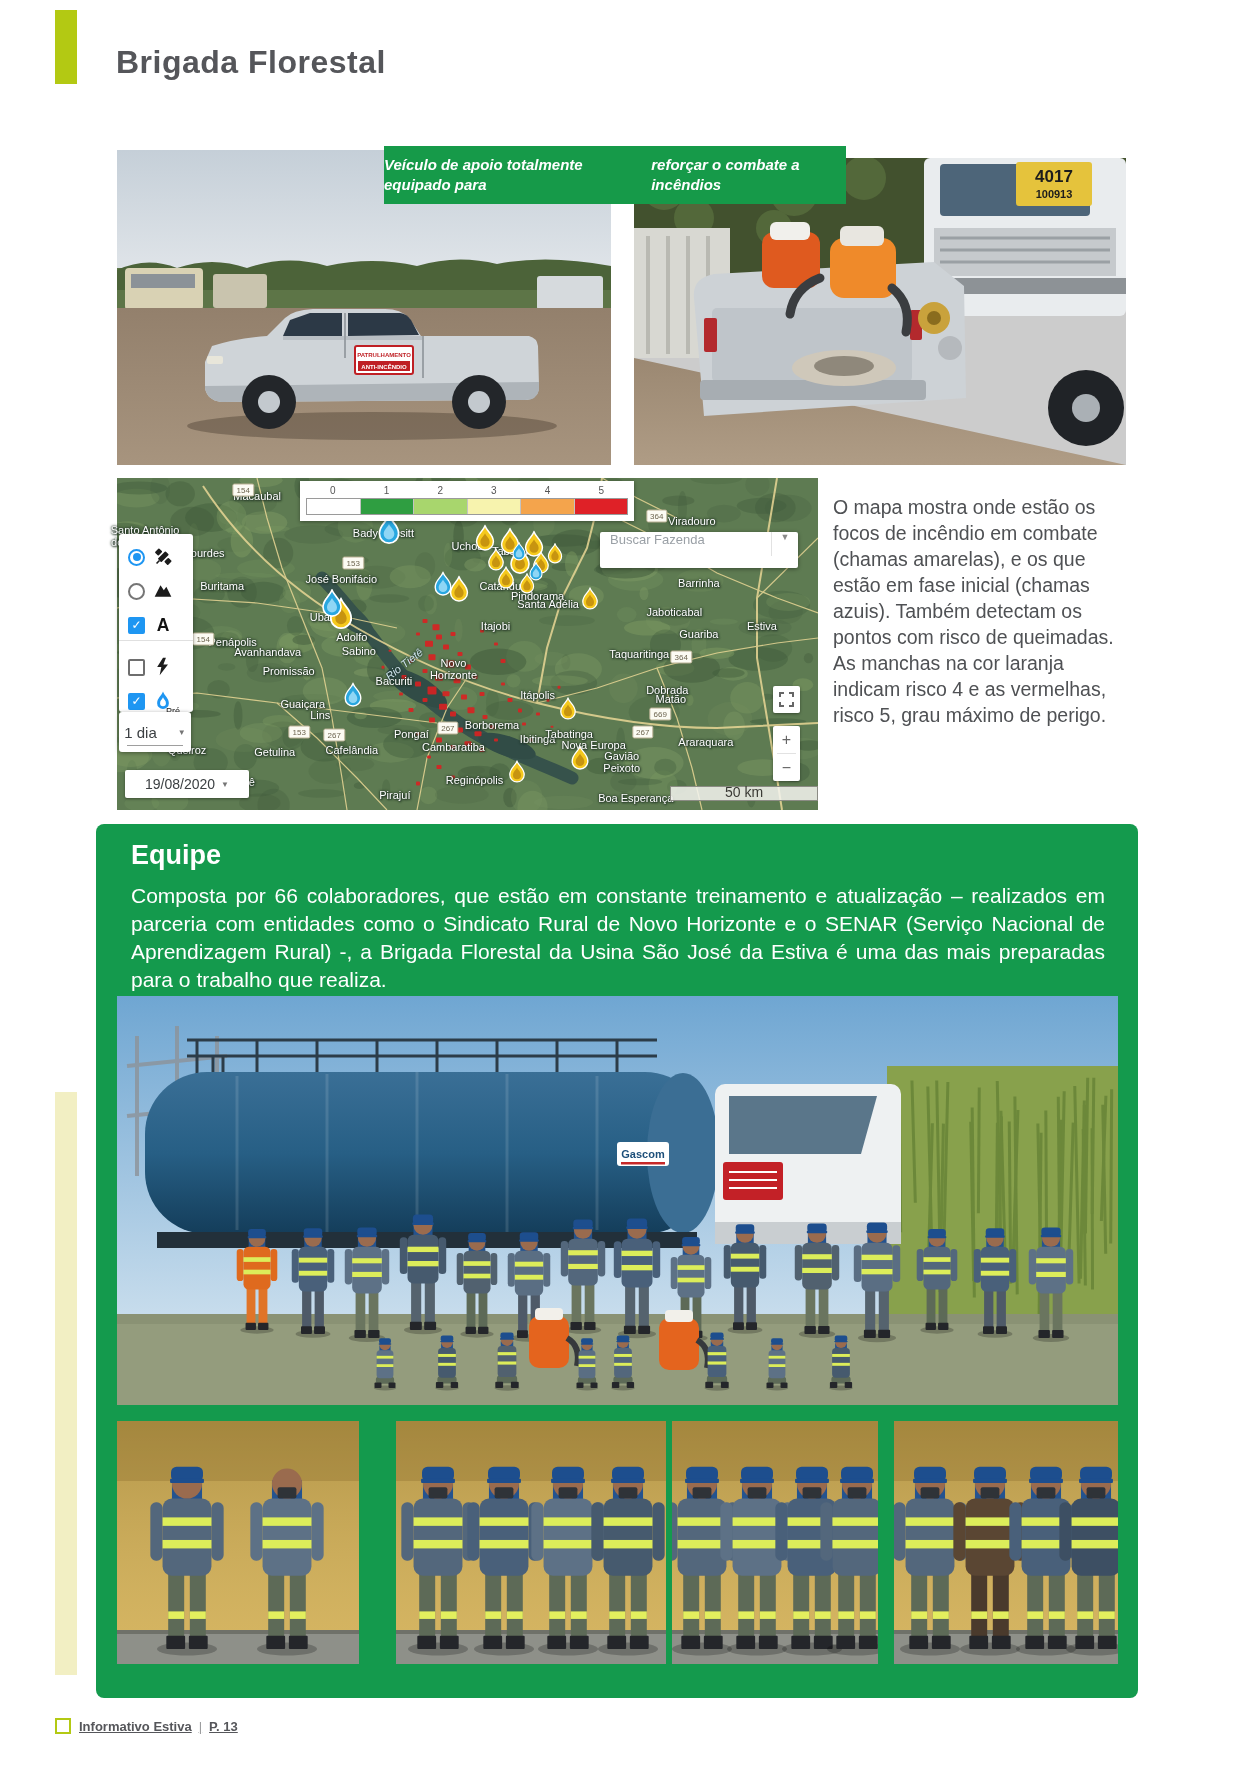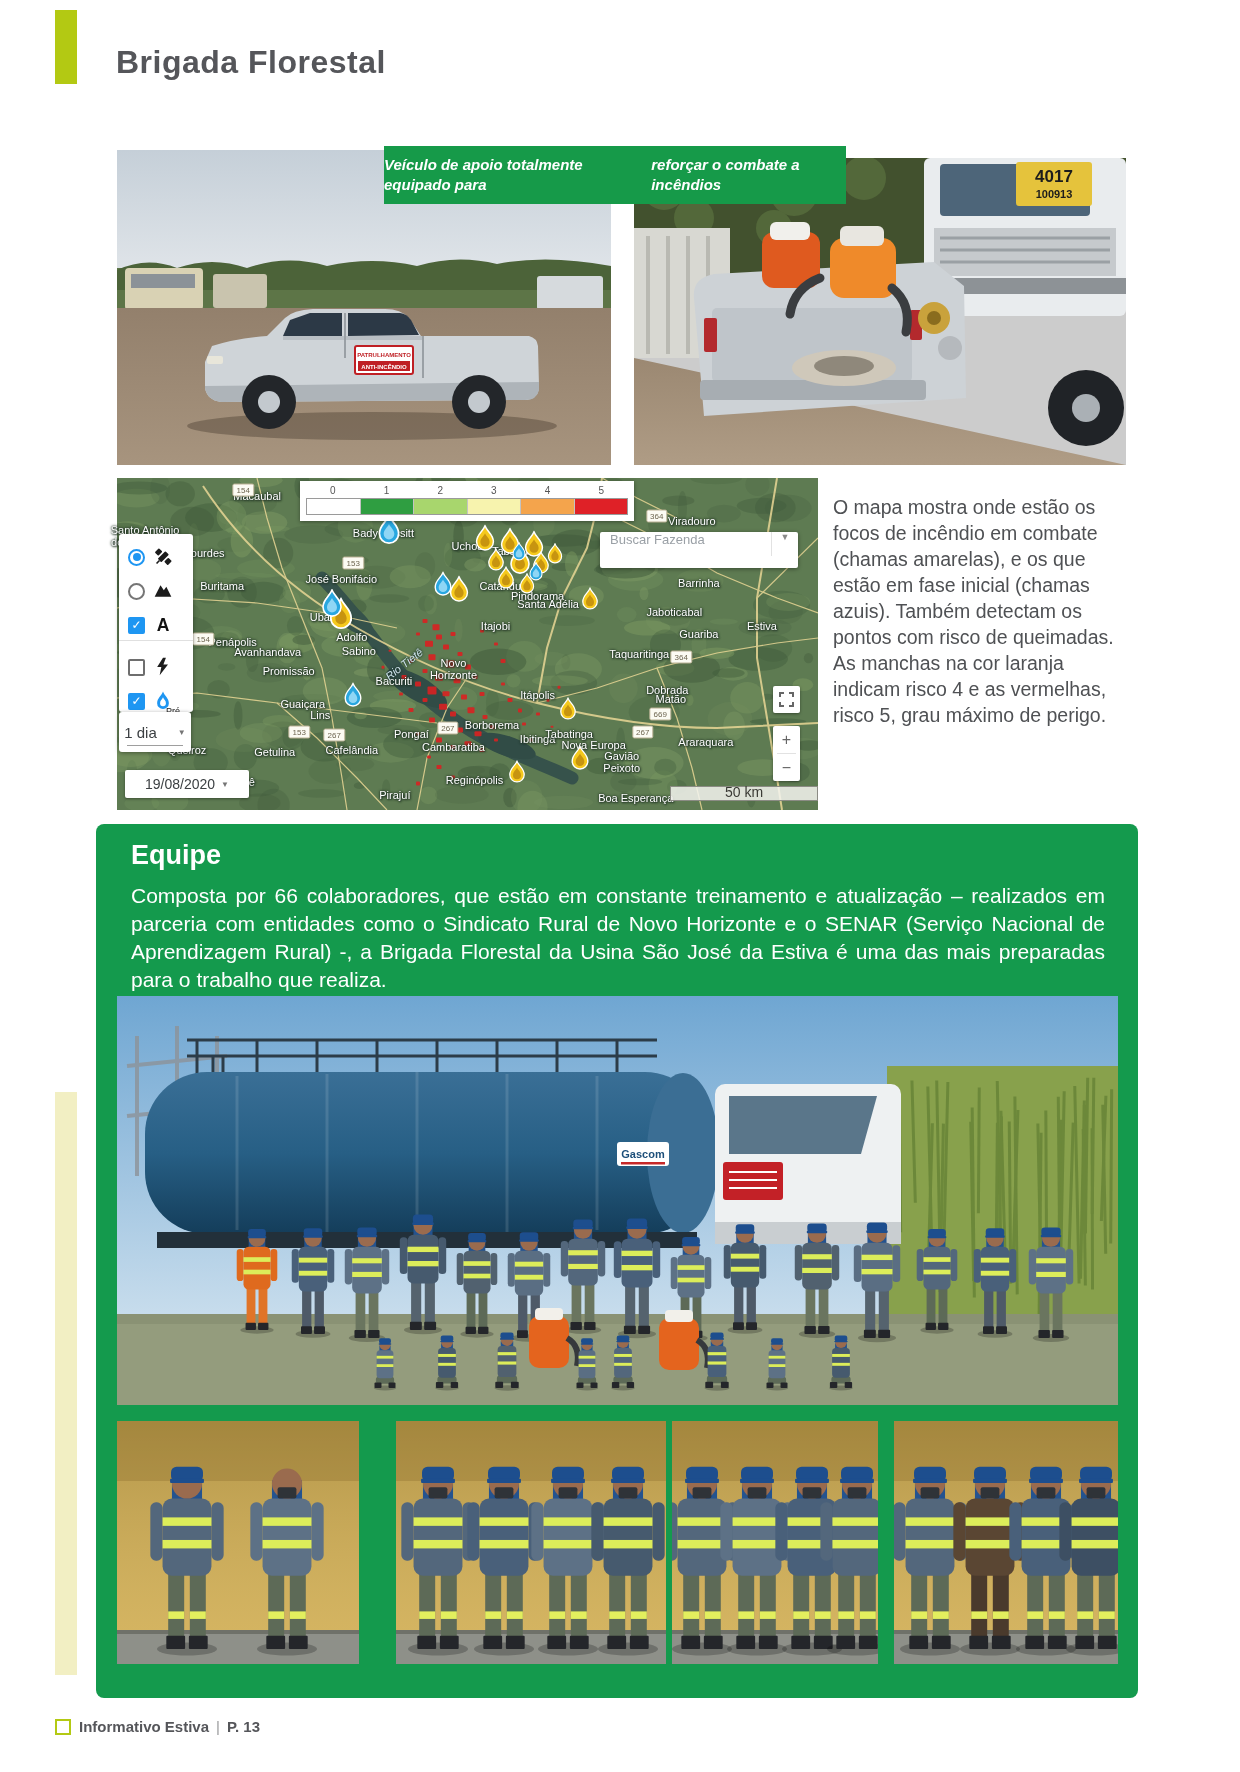--- a/index.html
+++ b/index.html
@@ -91,21 +91,21 @@
   .team-title{position:absolute;left:35px;top:16px;color:#fff;font-weight:bold;font-size:27px;}
   .team-body{position:absolute;left:35px;top:58px;width:974px;color:#fff;font-size:21px;line-height:28px;text-align:justify;}
   .photo-team{left:117px;top:996px;width:1001px;height:409px;}
   .photo-small{top:1421px;height:243px;}
 
   .accent-bar-side{left:55px;top:1092px;width:22px;height:583px;background:#f2efc3;}
 
   
   .footer{left:55px;top:1718px;display:flex;align-items:center;gap:8px;}
   .footer-square{width:12px;height:12px;border:2px solid #b3c913;background:#fff;}
-  .footer-text{font-size:15px;font-weight:bold;color:#55565a;display:flex;gap:7px;align-items:center;}
+  .footer-text{font-size:13px;font-weight:bold;color:#55565a;display:flex;gap:7px;align-items:center;text-decoration:underline;}
   .footer-sep{font-weight:normal;color:#9a9b9d;}
 </style>
 </head>
 <body>
 
 <div class="page">
 
   <div class="abs accent-bar-top"></div>
   <div class="abs page-title">Brigada Florestal</div>
 

